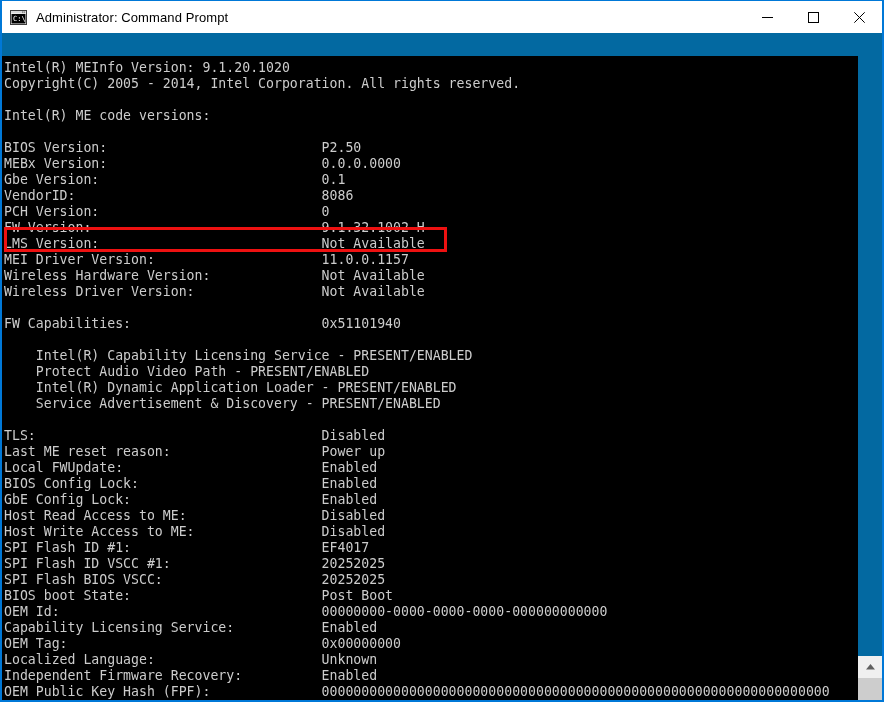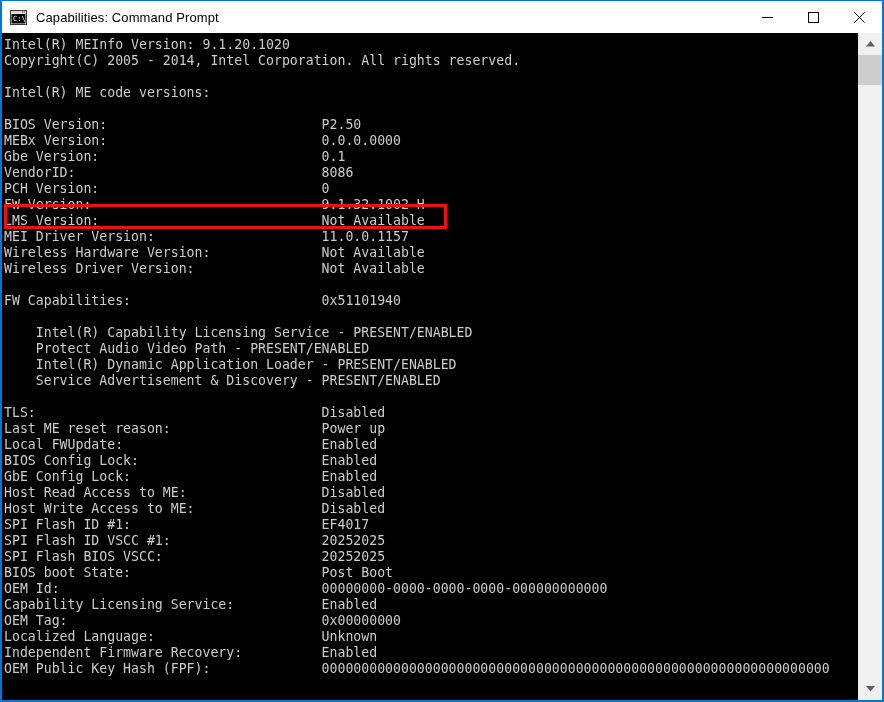--- a/index.html
+++ b/index.html
@@ -70,20 +70,21 @@
   }
   .cap-btn svg { stroke: #000000; stroke-width: 1; fill: none; }
 
   
   .term-wrap {
     flex: 1 1 auto;
     display: flex;
     position: relative;
     background: #0369a1;
     overflow: hidden;
+    align-items: flex-end;
   }
   .console {
     flex: 1 1 auto;
     position: relative;
     background: #000000;
     overflow: hidden;
     padding: 4px 0 0 2px;
     box-sizing: border-box;
   }
   .console pre {
@@ -156,21 +157,21 @@
       <svg width="17" height="17" viewBox="0 0 17 17" xmlns="http://www.w3.org/2000/svg">
         <rect x="0.5" y="1.5" width="16" height="14" fill="#ffffff" stroke="#3c3c3c" stroke-width="1"></rect>
         <rect x="1" y="2" width="15" height="2.5" fill="#d6d6d6"></rect>
         <rect x="1.5" y="5" width="14" height="9.5" fill="#000000"></rect>
         <text x="3" y="12.2" font-family="'DejaVu Sans Mono', monospace" font-size="7" fill="#ffffff">C:\</text>
         <rect x="12" y="2.3" width="1.2" height="1.8" fill="#8a8a8a"></rect>
         <rect x="13.7" y="2.3" width="1.2" height="1.8" fill="#8a8a8a"></rect>
       </svg>
     </div>
 
-    <div class="title-text">Capabilities: Command Prompt</div>
+    <div class="title-text">Administrator: Command Prompt</div>
 
     <div class="caption-buttons">
       <div class="cap-btn">
         <svg width="11" height="11" viewBox="0 0 11 11">
             <line x1="0" y1="5.5" x2="11" y2="5.5"></line>
           </svg>
       </div>
       <div class="cap-btn">
         <svg width="11" height="11" viewBox="0 0 11 11">
             <rect x="0.5" y="0.5" width="10" height="10"></rect>

